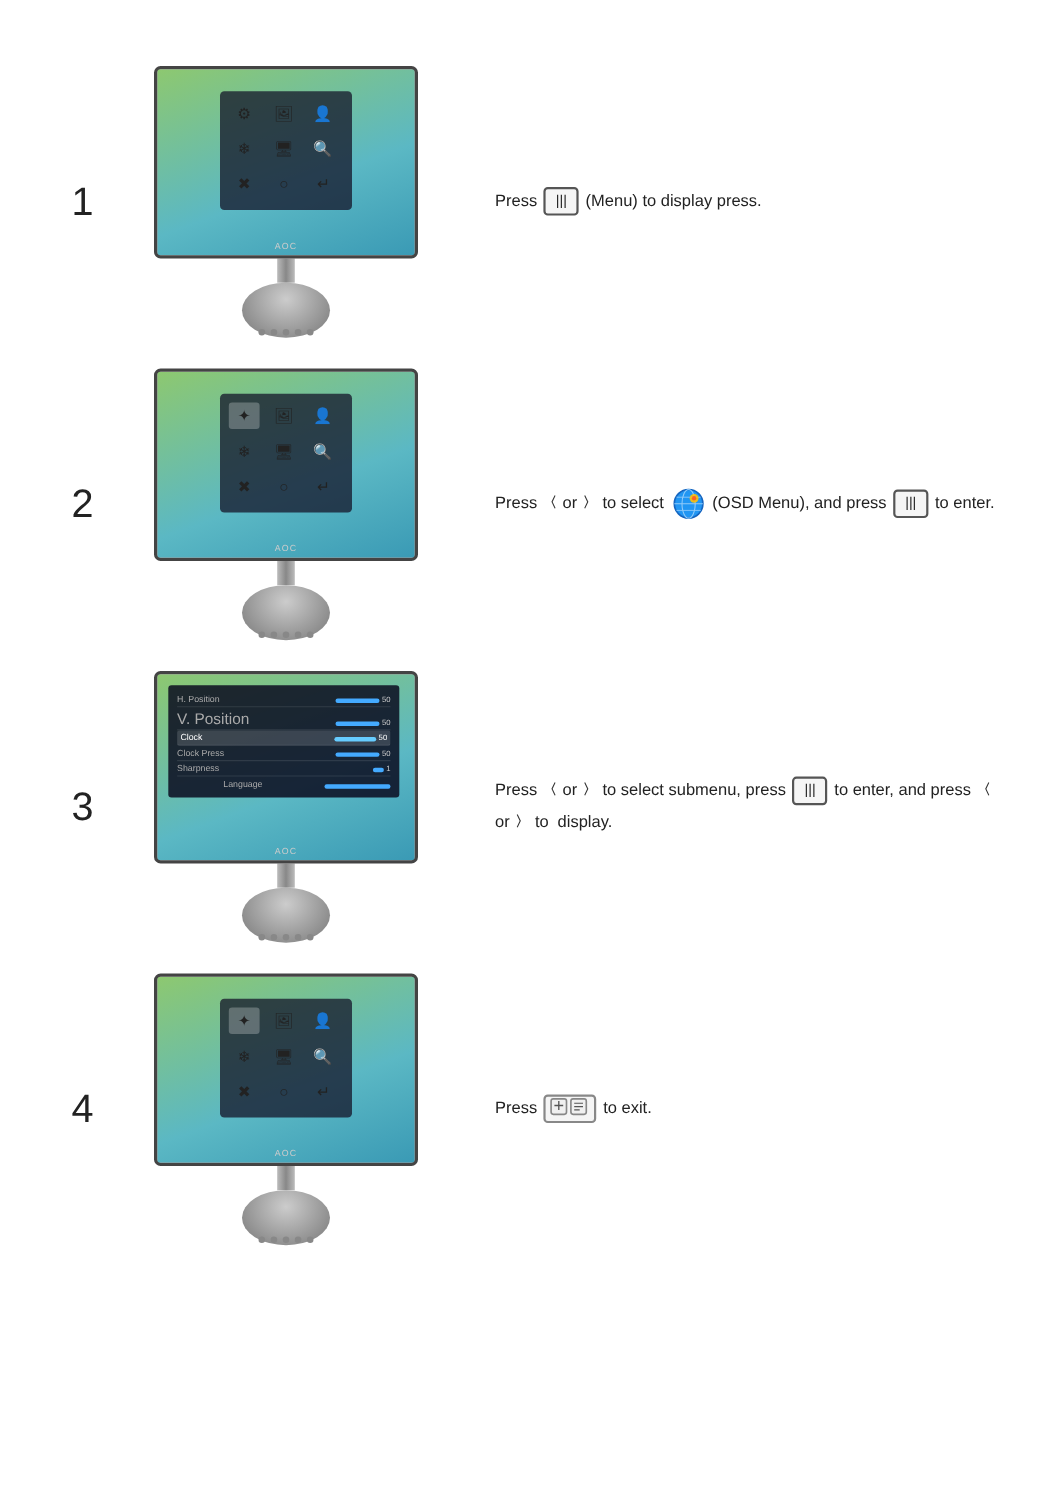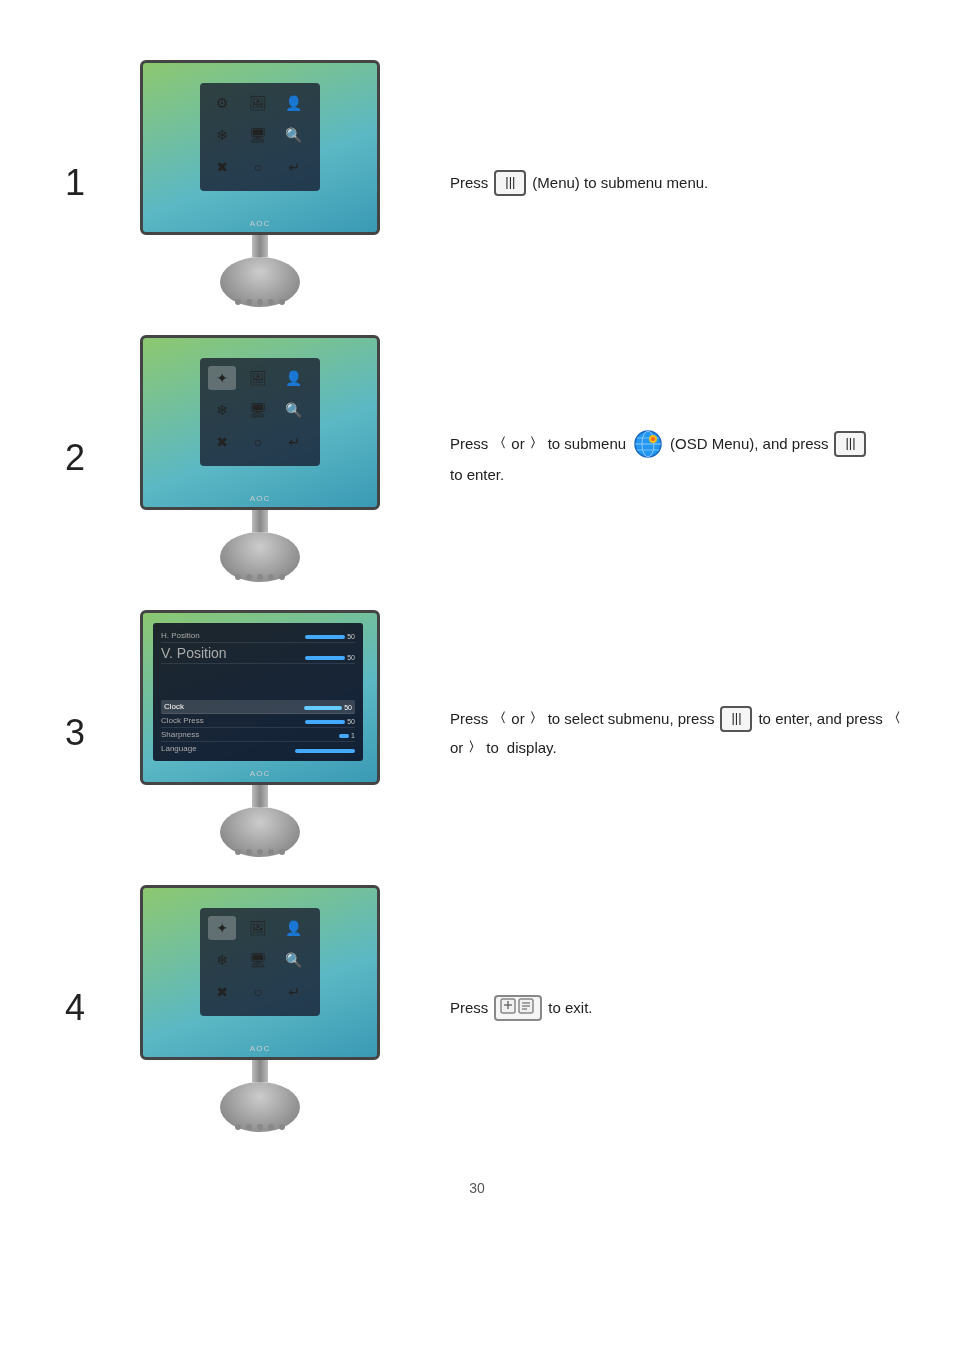--- a/index.html
+++ b/index.html
@@ -104,22 +104,22 @@
     }
     .submenu-row {
       display: flex;
       justify-content: space-between;
       align-items: flex-end;
       font-size: 8px;
       color: #ccc;
       padding: 2px 0;
       border-bottom: 1px solid rgba(255,255,255,0.1);
     }
-    .submenu-row:last-child { border-bottom: none; }
-    .submenu-row.active { color: #fff; background: rgba(255,255,255,0.15); padding: 2px 3px; border-radius: 2px; margin-top: 36px; }
+    .submenu-row:last-child { border-bottom: none; margin-left: 42px; }
+    .submenu-row.active { color: #fff; background: rgba(255,255,255,0.15); padding: 2px 3px; border-radius: 2px; }
     .submenu-bar {
       height: 4px;
       background: #4af;
       border-radius: 2px;
       margin-left: 4px;
     }
     
     .monitor-stand-neck {
       width: 16px;
       height: 22px;
@@ -244,21 +244,21 @@
           <div class="stand-dot"></div>
           <div class="stand-dot"></div>
           <div class="stand-dot"></div>
         </div>
       </div>
     </div>
     <div class="desc-col">
       <span class="desc-text">
         <span>Press</span>
         <span class="btn-icon">|||</span>
-        <span>(Menu) to submenu menu.</span>
+        <span>(Menu) to display press.</span>
       </span>
     </div>
   </div>
 
   <div class="step-row">
     <div class="step-number-col">2</div>
     <div class="monitor-col">
       <div class="monitor-wrapper">
         <div class="monitor-frame">
           <div class="osd-menu">
@@ -284,21 +284,21 @@
           <div class="stand-dot"></div>
         </div>
       </div>
     </div>
     <div class="desc-col">
       <span class="desc-text">
         <span>Press</span>
         <span class="arrow-btn">〈</span>
         <span>or</span>
         <span class="arrow-btn">〉</span>
-        <span>to submenu</span>
+        <span>to select</span>
 
         <svg class="globe-icon" viewBox="0 0 30 30" xmlns="http://www.w3.org/2000/svg">
           <circle cx="15" cy="15" r="13" fill="#2196F3" stroke="#1565C0" stroke-width="1.5"></circle>
           <ellipse cx="15" cy="15" rx="6" ry="13" fill="none" stroke="#90CAF9" stroke-width="1"></ellipse>
           <line x1="2" y1="15" x2="28" y2="15" stroke="#90CAF9" stroke-width="1"></line>
           <line x1="4" y1="9" x2="26" y2="9" stroke="#90CAF9" stroke-width="0.8"></line>
           <line x1="4" y1="21" x2="26" y2="21" stroke="#90CAF9" stroke-width="0.8"></line>
           <circle cx="20" cy="10" r="4" fill="#FFC107" opacity="0.9"></circle>
           <circle cx="20" cy="10" r="2" fill="#FF5722" opacity="0.9"></circle>
         </svg>
@@ -431,14 +431,13 @@
             <line x1="22" y1="5" x2="30" y2="5" stroke="#555" stroke-width="1"></line>
             <line x1="22" y1="8" x2="30" y2="8" stroke="#555" stroke-width="1"></line>
             <line x1="22" y1="11" x2="27" y2="11" stroke="#555" stroke-width="1"></line>
           </svg>
         </span>
         <span>to exit.</span>
       </span>
     </div>
   </div>
 
-  <div class="page-num">30</div>
 </div>
 
 </body></html>

